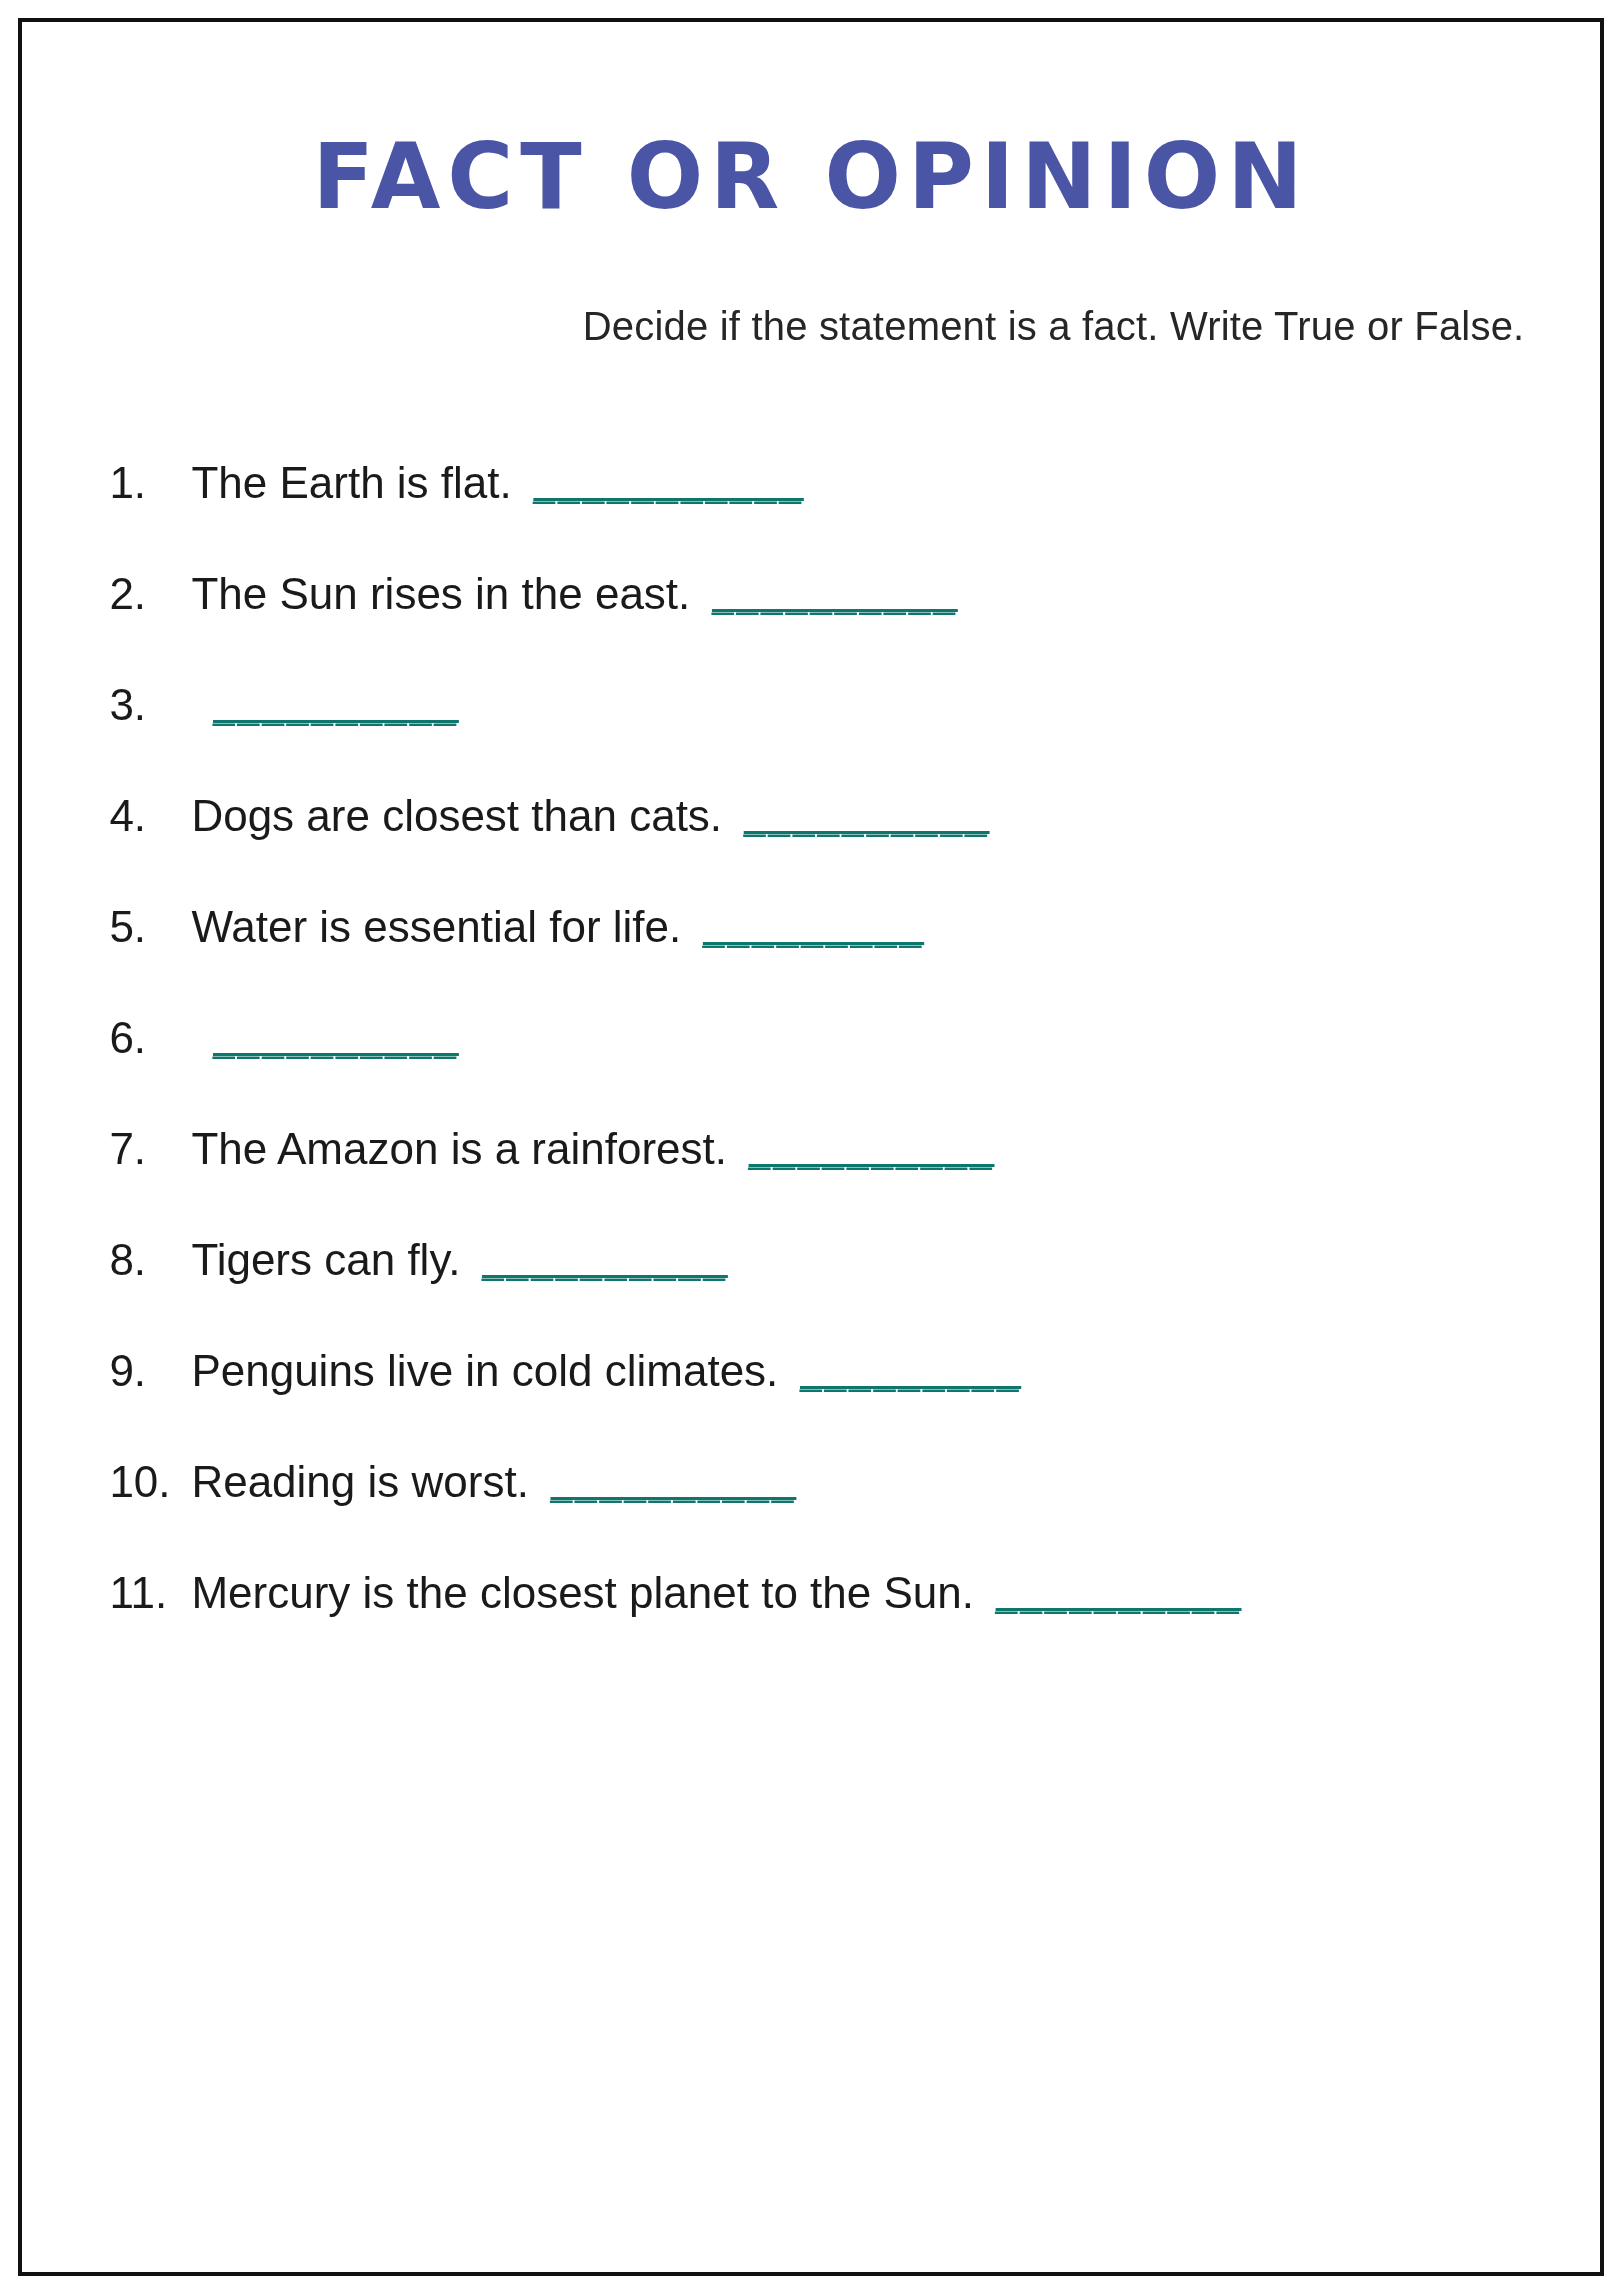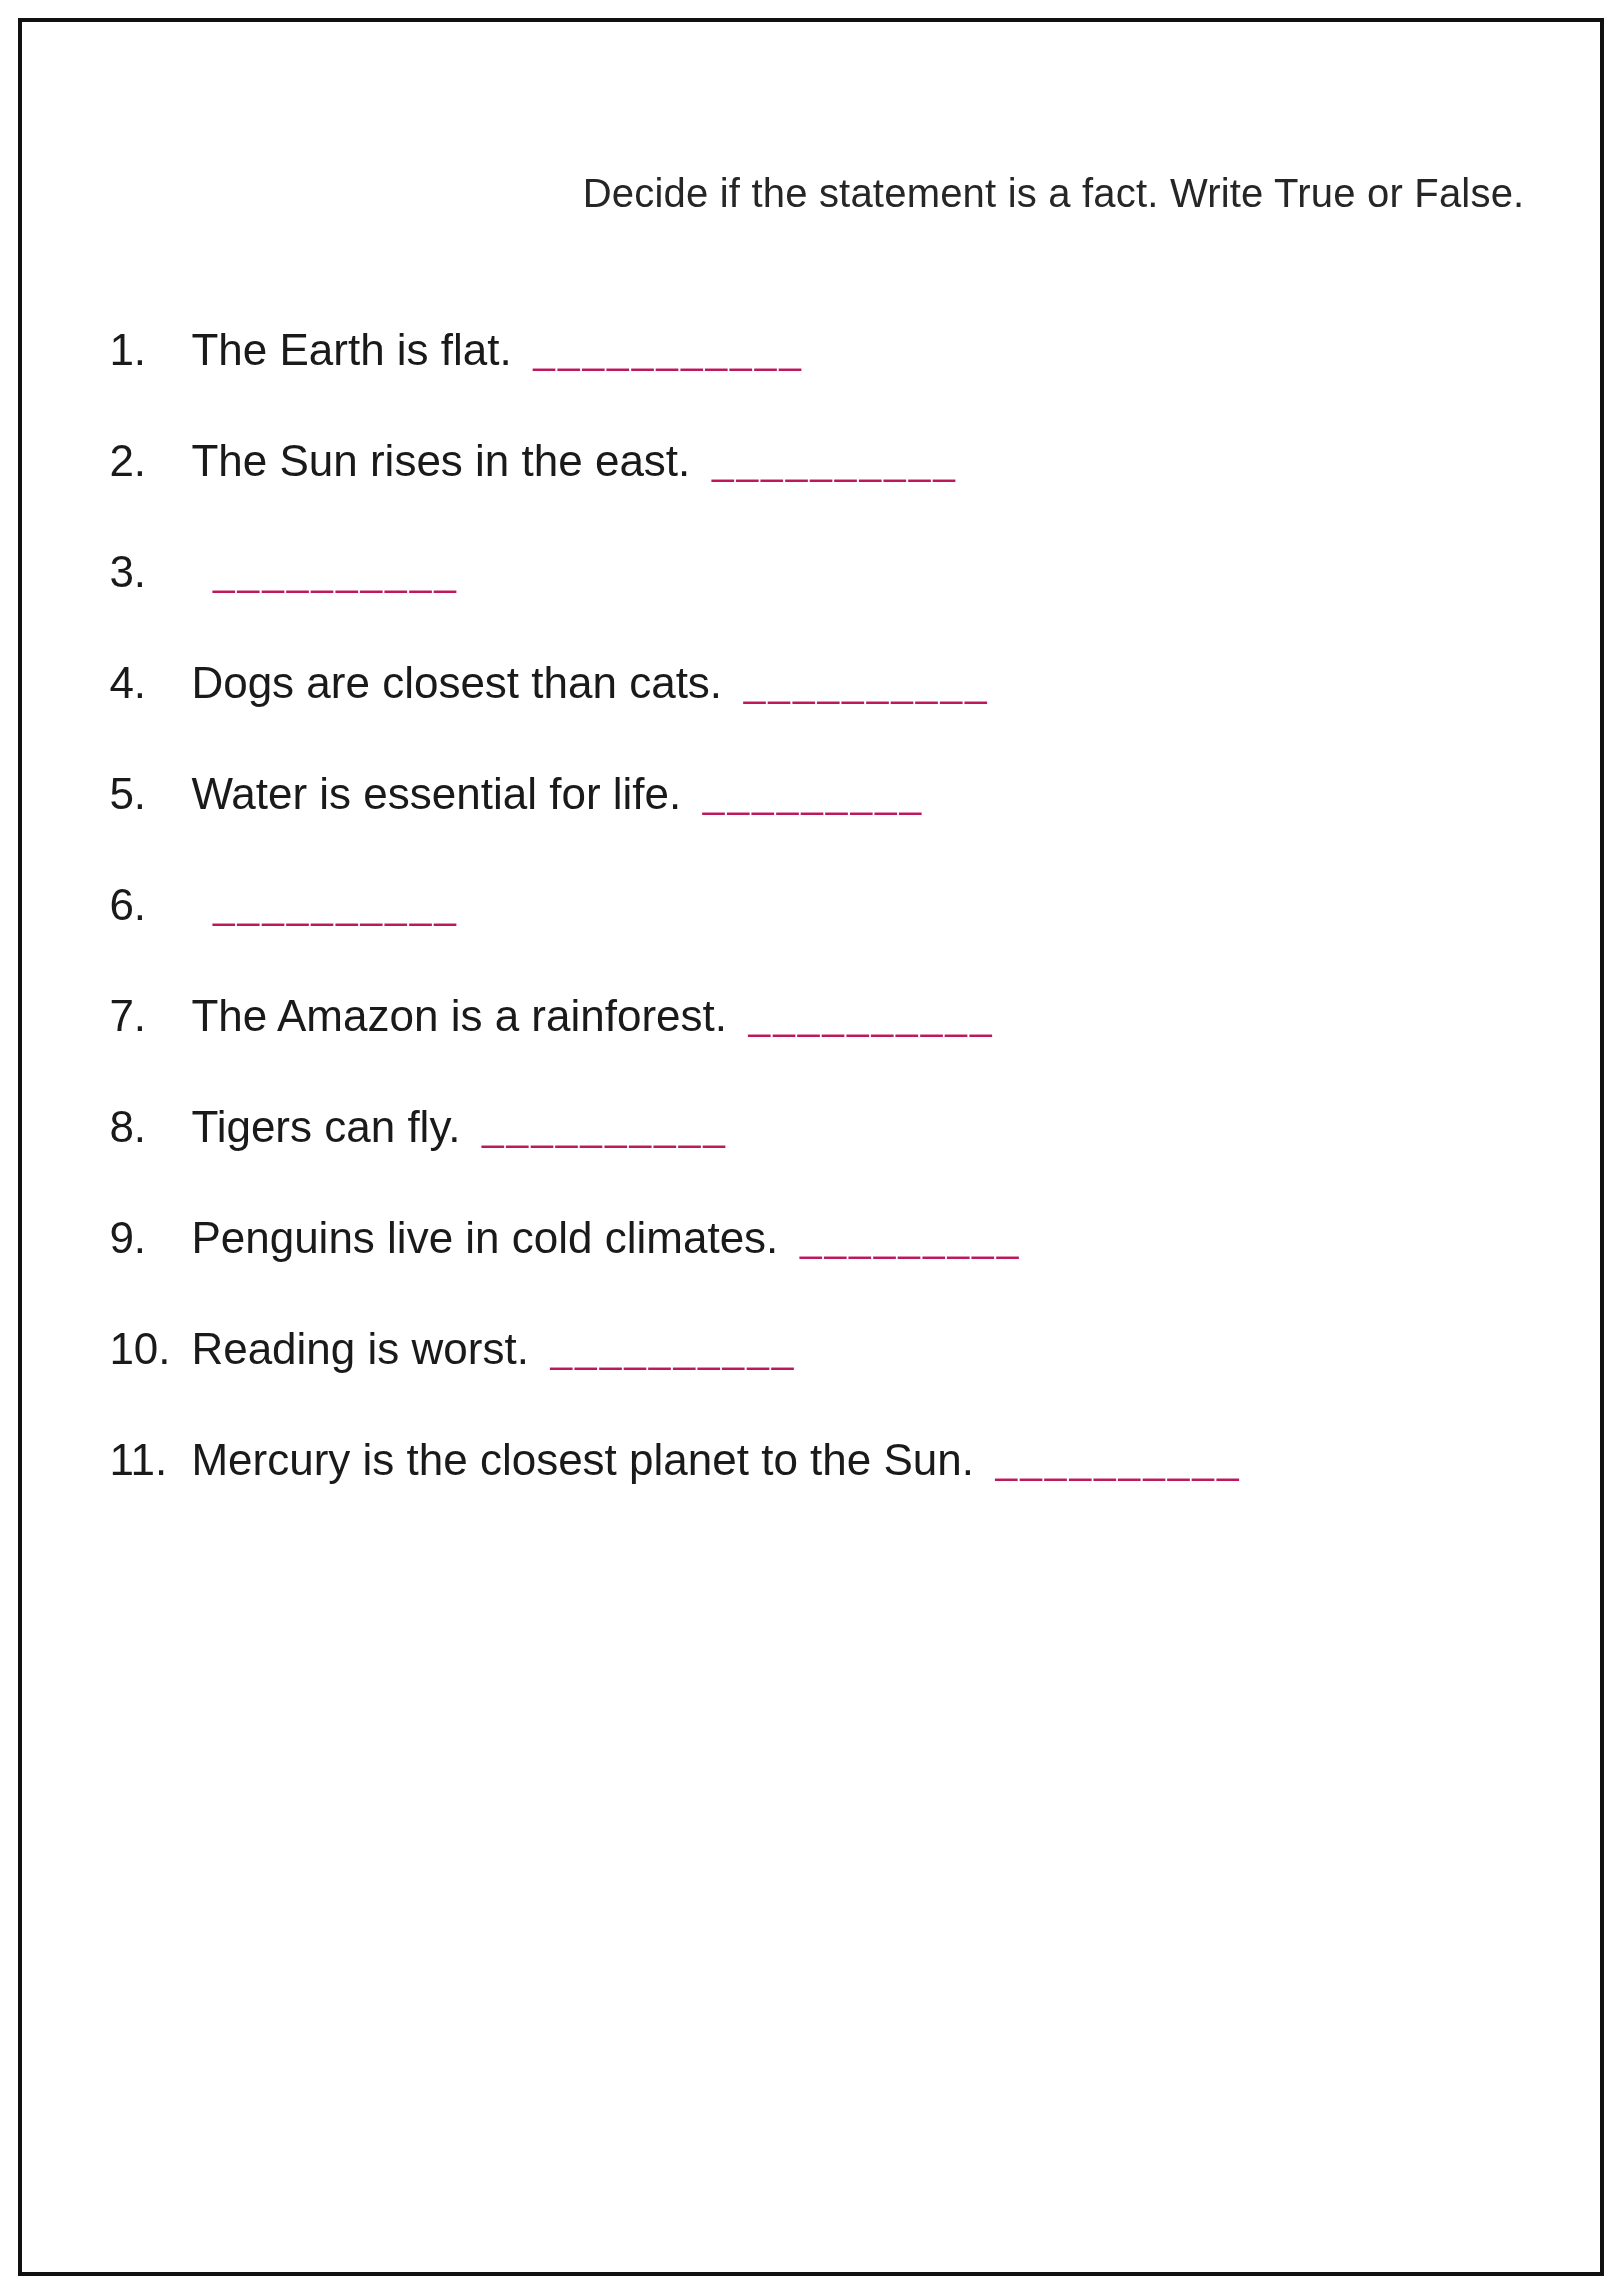--- a/index.html
+++ b/index.html
@@ -70,33 +70,35 @@
     min-width: 82px;
     flex: 0 0 auto;
   }
   .question-text {
     flex: 0 0 auto;
     text-align: center;
   }
   .answer-blank {
     flex: 0 0 auto;
     margin-left: 21.6px;
-    color: #be185d;
+    color: #0f766e;
     letter-spacing: 2.9px;
     font-size: 39px;
     position: relative;
     top: -2px;
+    text-decoration: underline;
   }
 </style>
 </head>
 <body>
 
 <div class="page">
   <div class="page-border">
 
+    <h1 class="worksheet-title">FACT OR OPINION</h1>
 
     <p class="worksheet-instructions">Decide if the statement is a fact. Write True or False.</p>
 
     <ol class="question-list">
 
       <li class="question-row">
         <span class="question-number">1.</span>
         <span class="question-text">The Earth is flat.</span>
         <span class="answer-blank">___________</span>
       </li>

